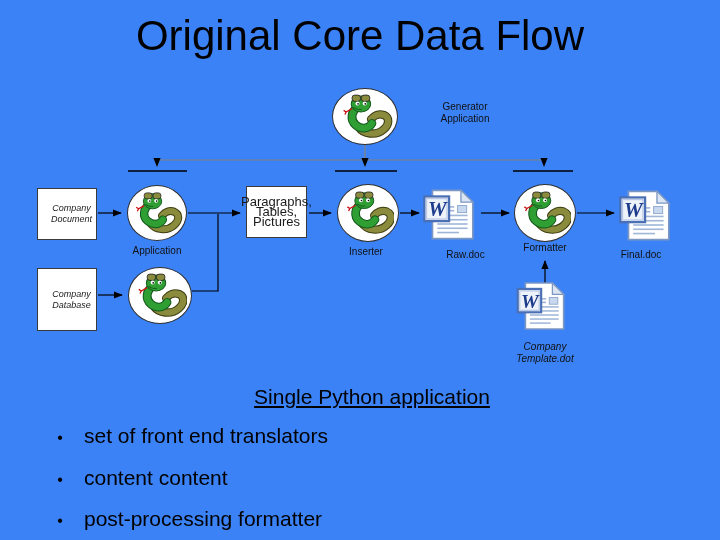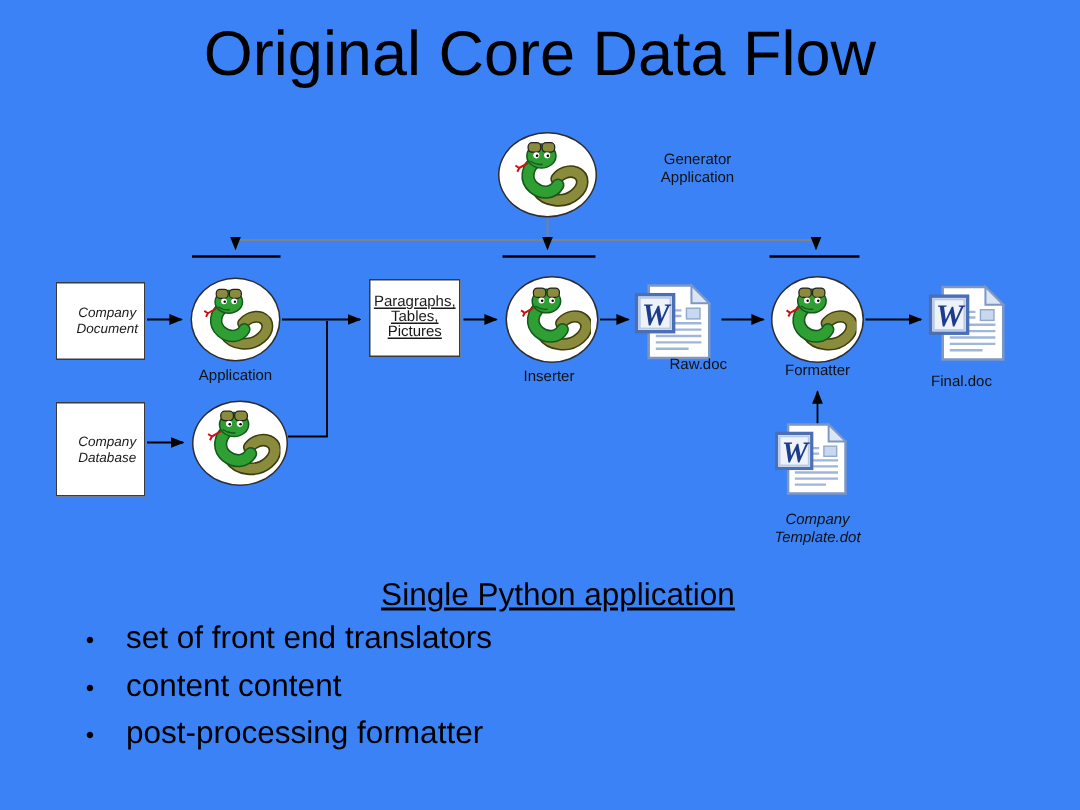--- a/index.html
+++ b/index.html
@@ -17,41 +17,41 @@
     border:1px solid #2e2e2e; border-radius:50%;
     display:flex; align-items:center; justify-content:center;
   }
   .circle svg { width:88%; height:86%; display:block; }
   .box {
     position:absolute; box-sizing:border-box; background:#fff; border:1px solid #3a3a3a;
     display:flex; align-items:center; justify-content:center; text-align:center;
     font-size:9px; line-height:11px; color:#1a1a1a; padding:2px;
   }
   .box.italic { font-style:italic;padding-left:11px; }
-  .box.small { font-size:10px; line-height:10px;text-decoration:underline; }
+  .box.small { font-size:13px; line-height:10px; }
   .dlabel {
     position:absolute; transform:translateX(-50%); font-size:10px; color:#111;
     text-align:center; white-space:nowrap;
   }
   .dlabel.wrap { white-space:normal; line-height:12px; }
   .dlabel.italic { font-style:italic; }
   .gen-label {
     position:absolute; left:430px; top:101px; width:70px;
     font-size:10px; line-height:12px; color:#111;text-align:center;
   }
   .wordicon { position:absolute; }
   .footer-heading {
     position:absolute; left:40px; top:385px; width:664px;
     text-align:center; font-size:21px; color:#000;
   }
   .footer-heading span { text-decoration:underline; }
   .bullets { position:absolute; left:40px; top:411px; margin:0; padding:0; list-style:none; }
   .bullets li { display:flex; align-items:baseline; font-size:21px; line-height:29.5px; color:#000; }
   .bullet-dot { width:20px; padding-left:10px; text-align:center; font-size:16px; flex:none; }
-  .bullet-text { margin-left:14px; }
+  .bullet-text { margin-left:14px;margin-top:10px; }
   .defs-hidden { position:absolute; width:0; height:0; overflow:hidden; }
 </style>
 </head>
 <body>
 
 <div class="slide">
 
   <svg class="defs-hidden" aria-hidden="true">
     <defs>
       <g id="snake">
@@ -148,21 +148,21 @@
   <div class="circle" style="left:337px; top:184px; width:62px; height:58px;">
     <svg viewBox="0 0 64 56">
         <use href="#snake"></use>
       </svg>
   </div>
   <div class="dlabel" style="left:366px; top:246px;">Inserter</div>
 
   <svg class="wordicon" style="left:422px; top:186px;" width="57" height="57" viewBox="0 0 60 60">
       <use href="#wordicon"></use>
     </svg>
-  <div class="dlabel" style="left:452px; top:238px;padding-left:27px;">Raw.doc</div>
+  <div class="dlabel" style="left:452px; top:249px;padding-left:27px;">Raw.doc</div>
 
   <div class="circle" style="left:514px; top:184px; width:62px; height:58px;">
     <svg viewBox="0 0 64 56">
         <use href="#snake"></use>
       </svg>
   </div>
   <div class="dlabel" style="left:545px; top:242px;">Formatter</div>
 
   <svg class="wordicon" style="left:618px; top:187px;" width="57" height="57" viewBox="0 0 60 60">
       <use href="#wordicon"></use>

